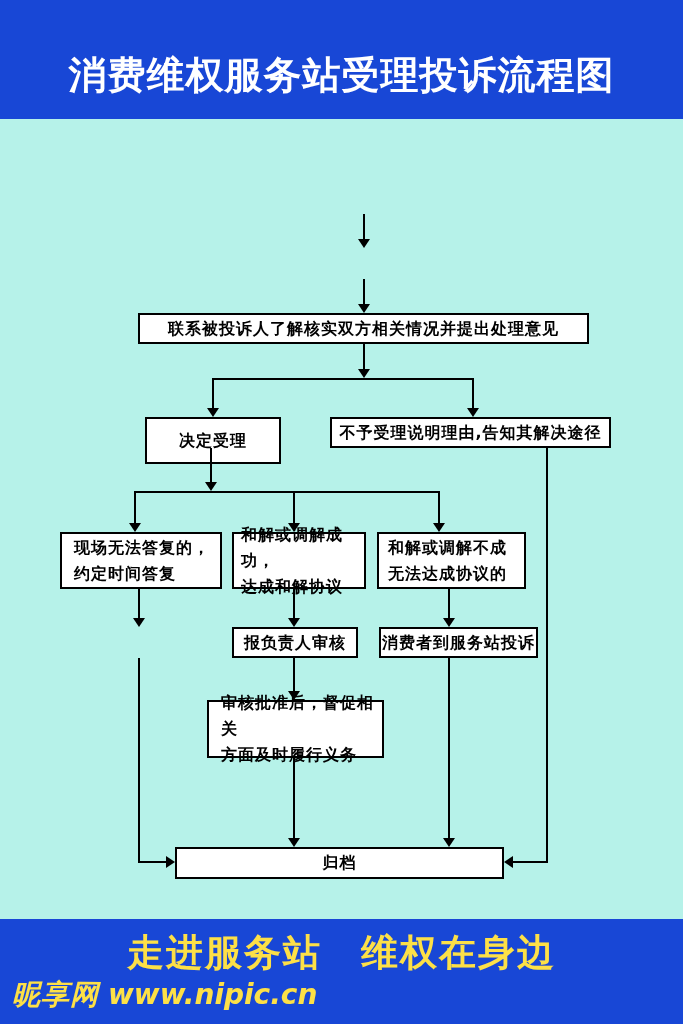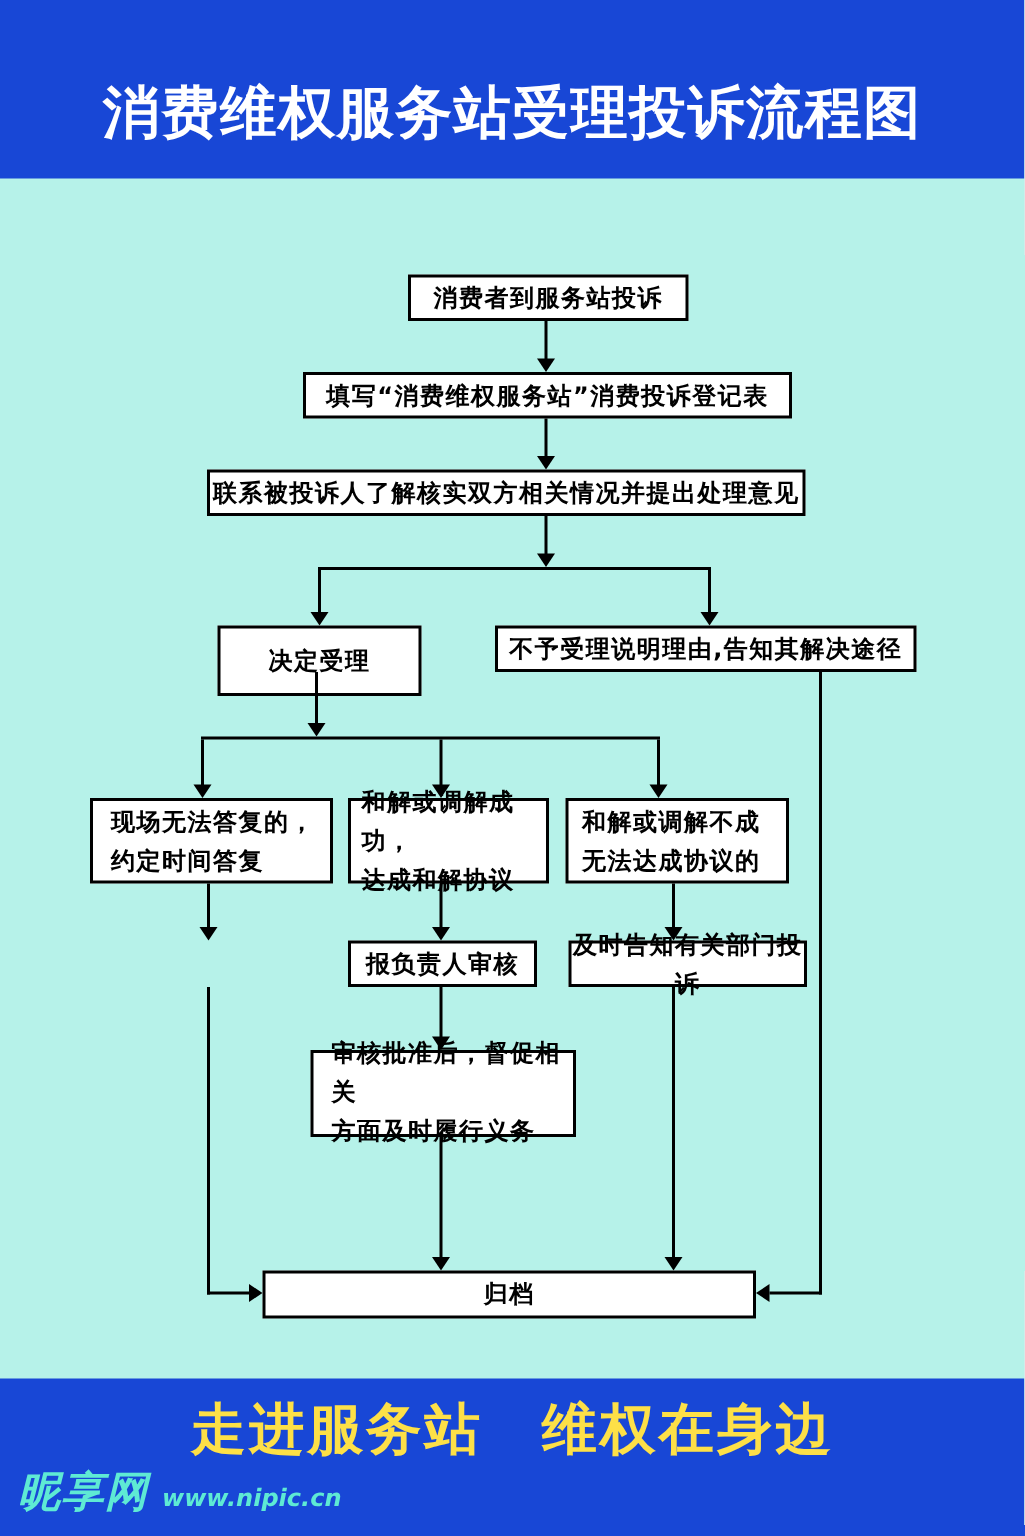--- a/index.html
+++ b/index.html
@@ -19,42 +19,42 @@
   }
   .banner-bottom{
     position:absolute;left:0;top:919px;width:683px;height:105px;
     background:#1847d6;
   }
   .slogan{
     margin-top:9px;text-align:center;color:#fde047;
     font-size:37px;font-weight:bold;letter-spacing:2px;white-space:pre;
   }
   .footer-logo{
-    position:absolute;left:12px;bottom:10px;color:#5eead4;
+    position:absolute;left:12px;bottom:10px;color:#fde047;
     display:flex;align-items:baseline;gap:9px;
   }
   .site-name{font-size:28px;font-weight:bold;font-style:italic;letter-spacing:1px;}
-  .site-url{font-size:16px;font-weight:bold;font-style:italic;}
+  .site-url{font-size:28px;font-weight:bold;font-style:italic;}
   .footer-id{
     position:absolute;right:13px;bottom:15px;height:22px;
     background:#17289c;border:1px solid #4a5ecf;color:#ffffff;
     font-size:13px;line-height:22px;padding:0 7px;white-space:nowrap;
   }
   
   .node{
     position:absolute;box-sizing:border-box;background:#ffffff;
     border:2px solid #000000;color:#000000;font-weight:bold;
     font-size:16px;letter-spacing:1px;line-height:26px;
     display:flex;align-items:center;justify-content:center;
     text-align:center;white-space:pre-line;
   }
   .node.two{justify-content:flex-start;text-align:left;padding-left:12px;}
   #n1 {left:272px;top:183px;width:187px;height:31px;}
   #n2 {left:202px;top:248px;width:326px;height:31px;}
-  #n3 {left:138px;top:313px;width:399px;height:31px;}
+  #n3 {left:138px;top:313px;width:451px;height:31px;}
   #n4 {left:145px;top:417px;width:136px;height:47px;}
   #n5 {left:330px;top:417px;width:281px;height:31px;}
   #n6 {left:60px; top:532px;width:162px;height:57px;}
   #n7 {left:232px;top:532px;width:134px;height:57px;padding-left:7px;}
   #n8 {left:377px;top:532px;width:149px;height:57px;padding-left:9px;}
   #n9 {left:58px; top:627px;width:163px;height:31px;}
   #n10{left:232px;top:627px;width:126px;height:31px;}
   #n11{left:379px;top:627px;width:159px;height:31px;}
   #n12{left:207px;top:700px;width:177px;height:58px;font-family:Liberation Serif, serif;}
   #n13{left:175px;top:847px;width:329px;height:32px;}
@@ -73,33 +73,31 @@
 </style>
 </head>
 <body>
 
 <div class="page">
 
   <div class="banner-top">
     <div class="title">消费维权服务站受理投诉流程图</div>
   </div>
 
-  <div class="node" id="n1">消费者到服务站投诉</div>
-  <div class="node" id="n2">填写“消费维权服务站”消费投诉登记表</div>
   <div class="node" id="n3">联系被投诉人了解核实双方相关情况并提出处理意见</div>
   <div class="node" id="n4">决定受理</div>
   <div class="node two" id="n6">现场无法答复的，
 约定时间答复</div>
   <div class="node" id="n5">不予受理说明理由,告知其解决途径</div>
   <div class="node two" id="n7">和解或调解成功，
 达成和解协议</div>
   <div class="node two" id="n8">和解或调解不成
 无法达成协议的</div>
   <div class="node" id="n10">报负责人审核</div>
-  <div class="node" id="n11">及时告知有关部门投诉</div>
+  <div class="node" id="n11">消费者到服务站投诉</div>
   <div class="node two" id="n12">审核批准后，督促相关
 方面及时履行义务</div>
   <div class="node" id="n13">归档</div>
 
   <div class="vline" style="left:363px;top:214px;height:26px;"></div>
   <div class="arr-d" style="left:358px;top:239px;"></div>
 
   <div class="vline" style="left:363px;top:279px;height:26px;"></div>
   <div class="arr-d" style="left:358px;top:304px;"></div>
 

